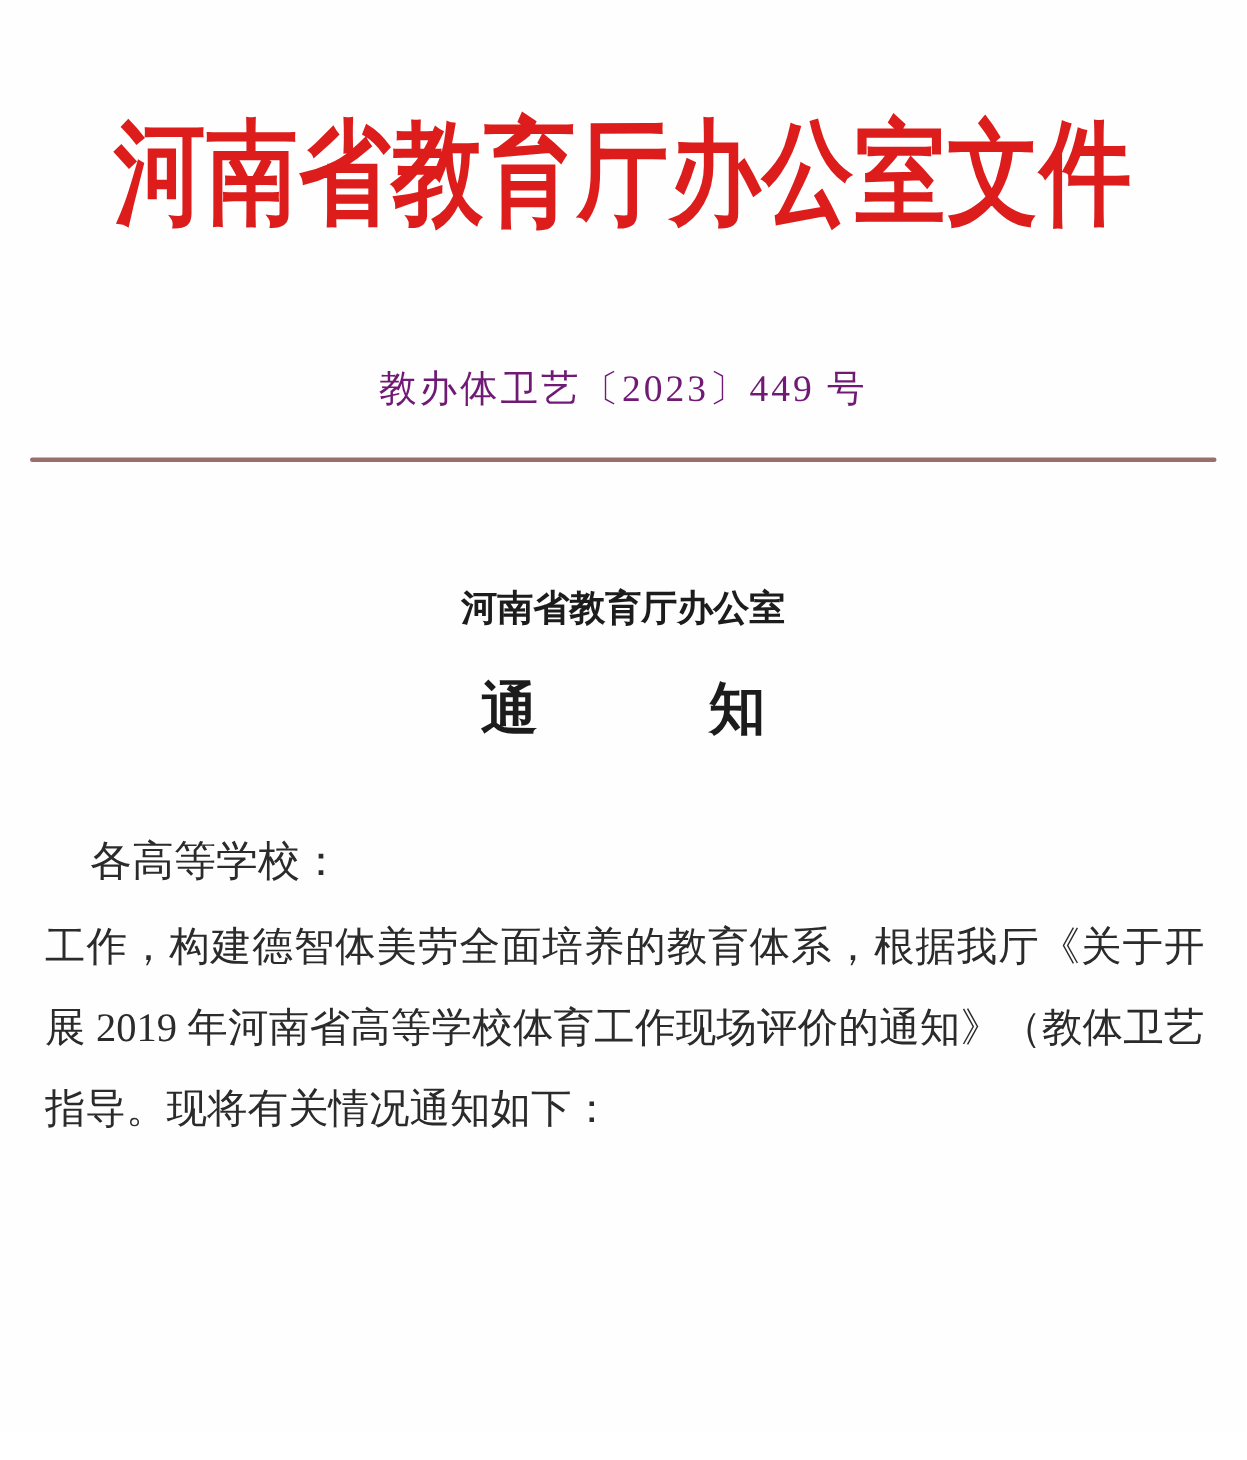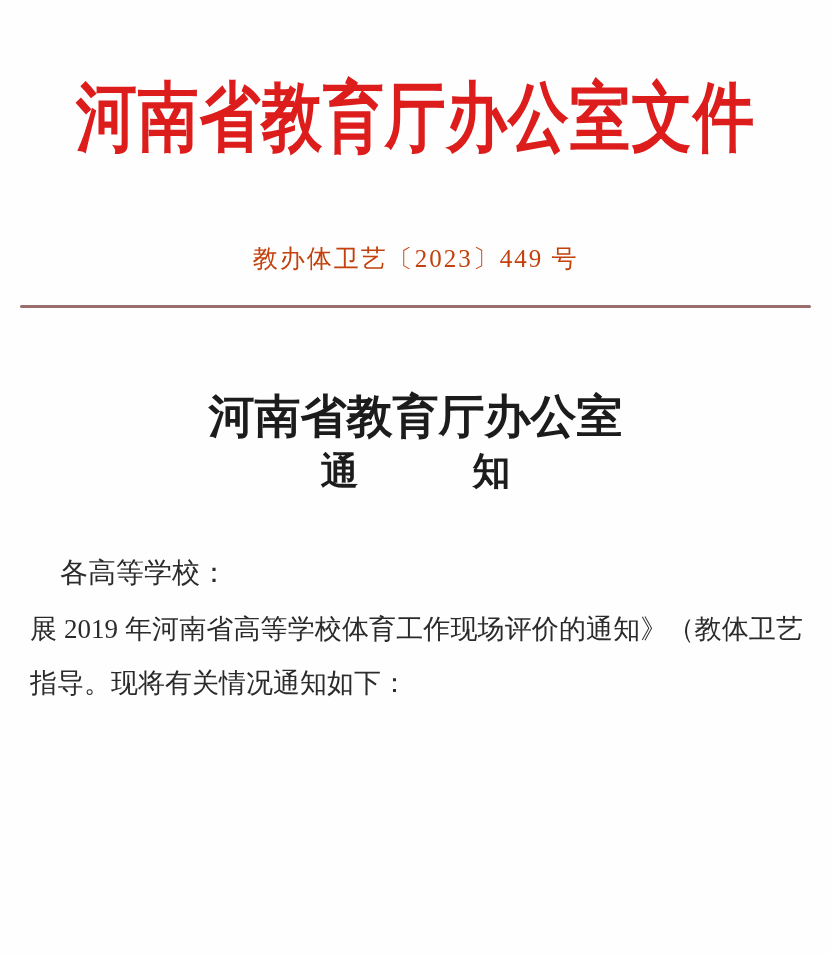--- a/index.html
+++ b/index.html
@@ -25,36 +25,36 @@
     line-height:1.2;
     white-space:nowrap;
     letter-spacing:1px;
     transform:scale(0.98,1.22);
     transform-origin:center top;
   }
   .doc-number{
     margin-top:96px;
     text-align:center;
     font-size:25px;
-    color:#c2410c;
+    color:#701a75;
     letter-spacing:2px;
   }
   .divider{
     margin:30px auto 0;
     width:791px; height:3px;
     background:var(--divider);
     border-radius:2px;
   }
   .doc-title{
     margin-top:86px;
     text-align:center;
     font-weight:bold;
     color:var(--title-ink);
   }
-  .doc-title .t1{ font-size:46px; line-height:1; margin-bottom:12px; }
+  .doc-title .t1{ font-size:24px; line-height:1; margin-bottom:36px; }
   .doc-title .t2{ font-size:38px; line-height:1; margin-bottom:18px; white-space:nowrap; }
   .doc-title .t3{ font-size:38px; line-height:1; white-space:pre; }
   .body{
     margin-top:64px;
     padding:0 28px 0 30px;
     font-size:27px;
     color:var(--ink);
   }
   .salutation{
     font-size:28px;
@@ -83,18 +83,19 @@
   <div class="divider"></div>
 
   <div class="doc-title">
     <div class="t1">河南省教育厅办公室</div>
     <div class="t3">通　　　知</div>
   </div>
 
   <div class="body">
     <div class="salutation">各高等学校：</div>
     <div class="para">
+      <div class="jline">工作，构建德智体美劳全面培养的教育体系，根据我厅《关于开</div>
       <div class="jline">展 2019 年河南省高等学校体育工作现场评价的通知》（教体卫艺</div>
       <div class="jline last">指导。现将有关情况通知如下：</div>
     </div>
   </div>
 
 </div>
 
 </body></html>

